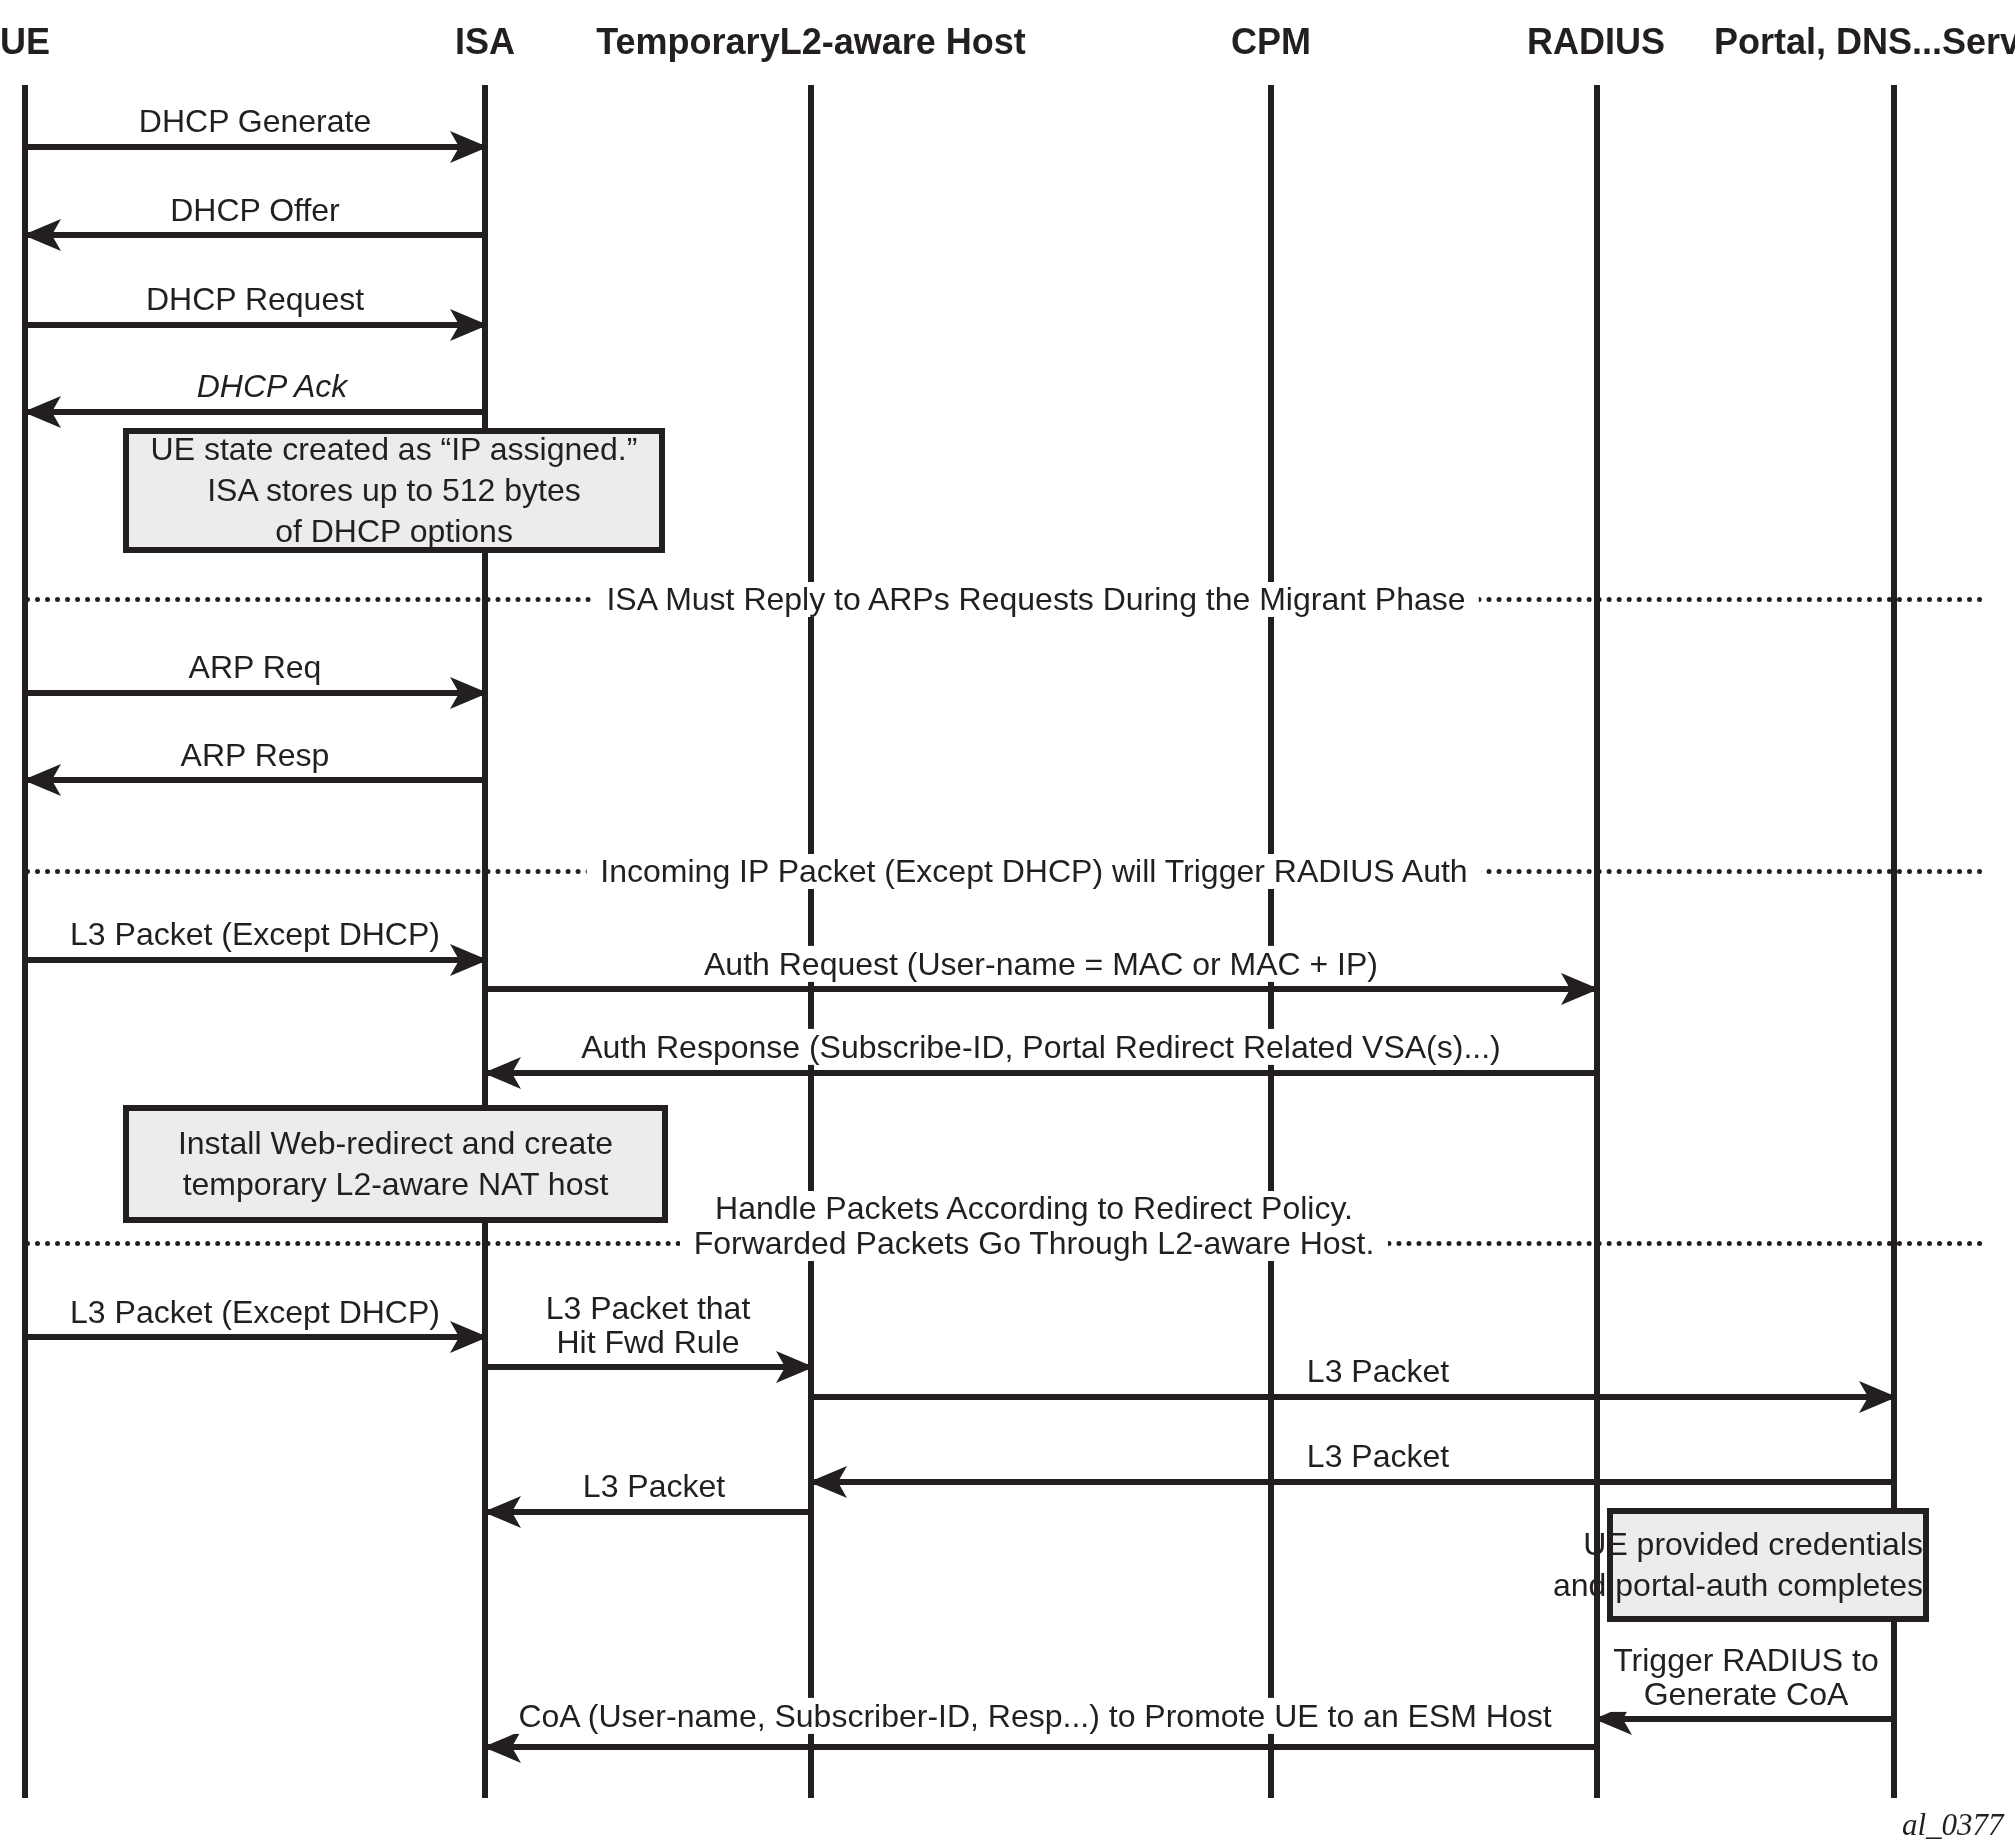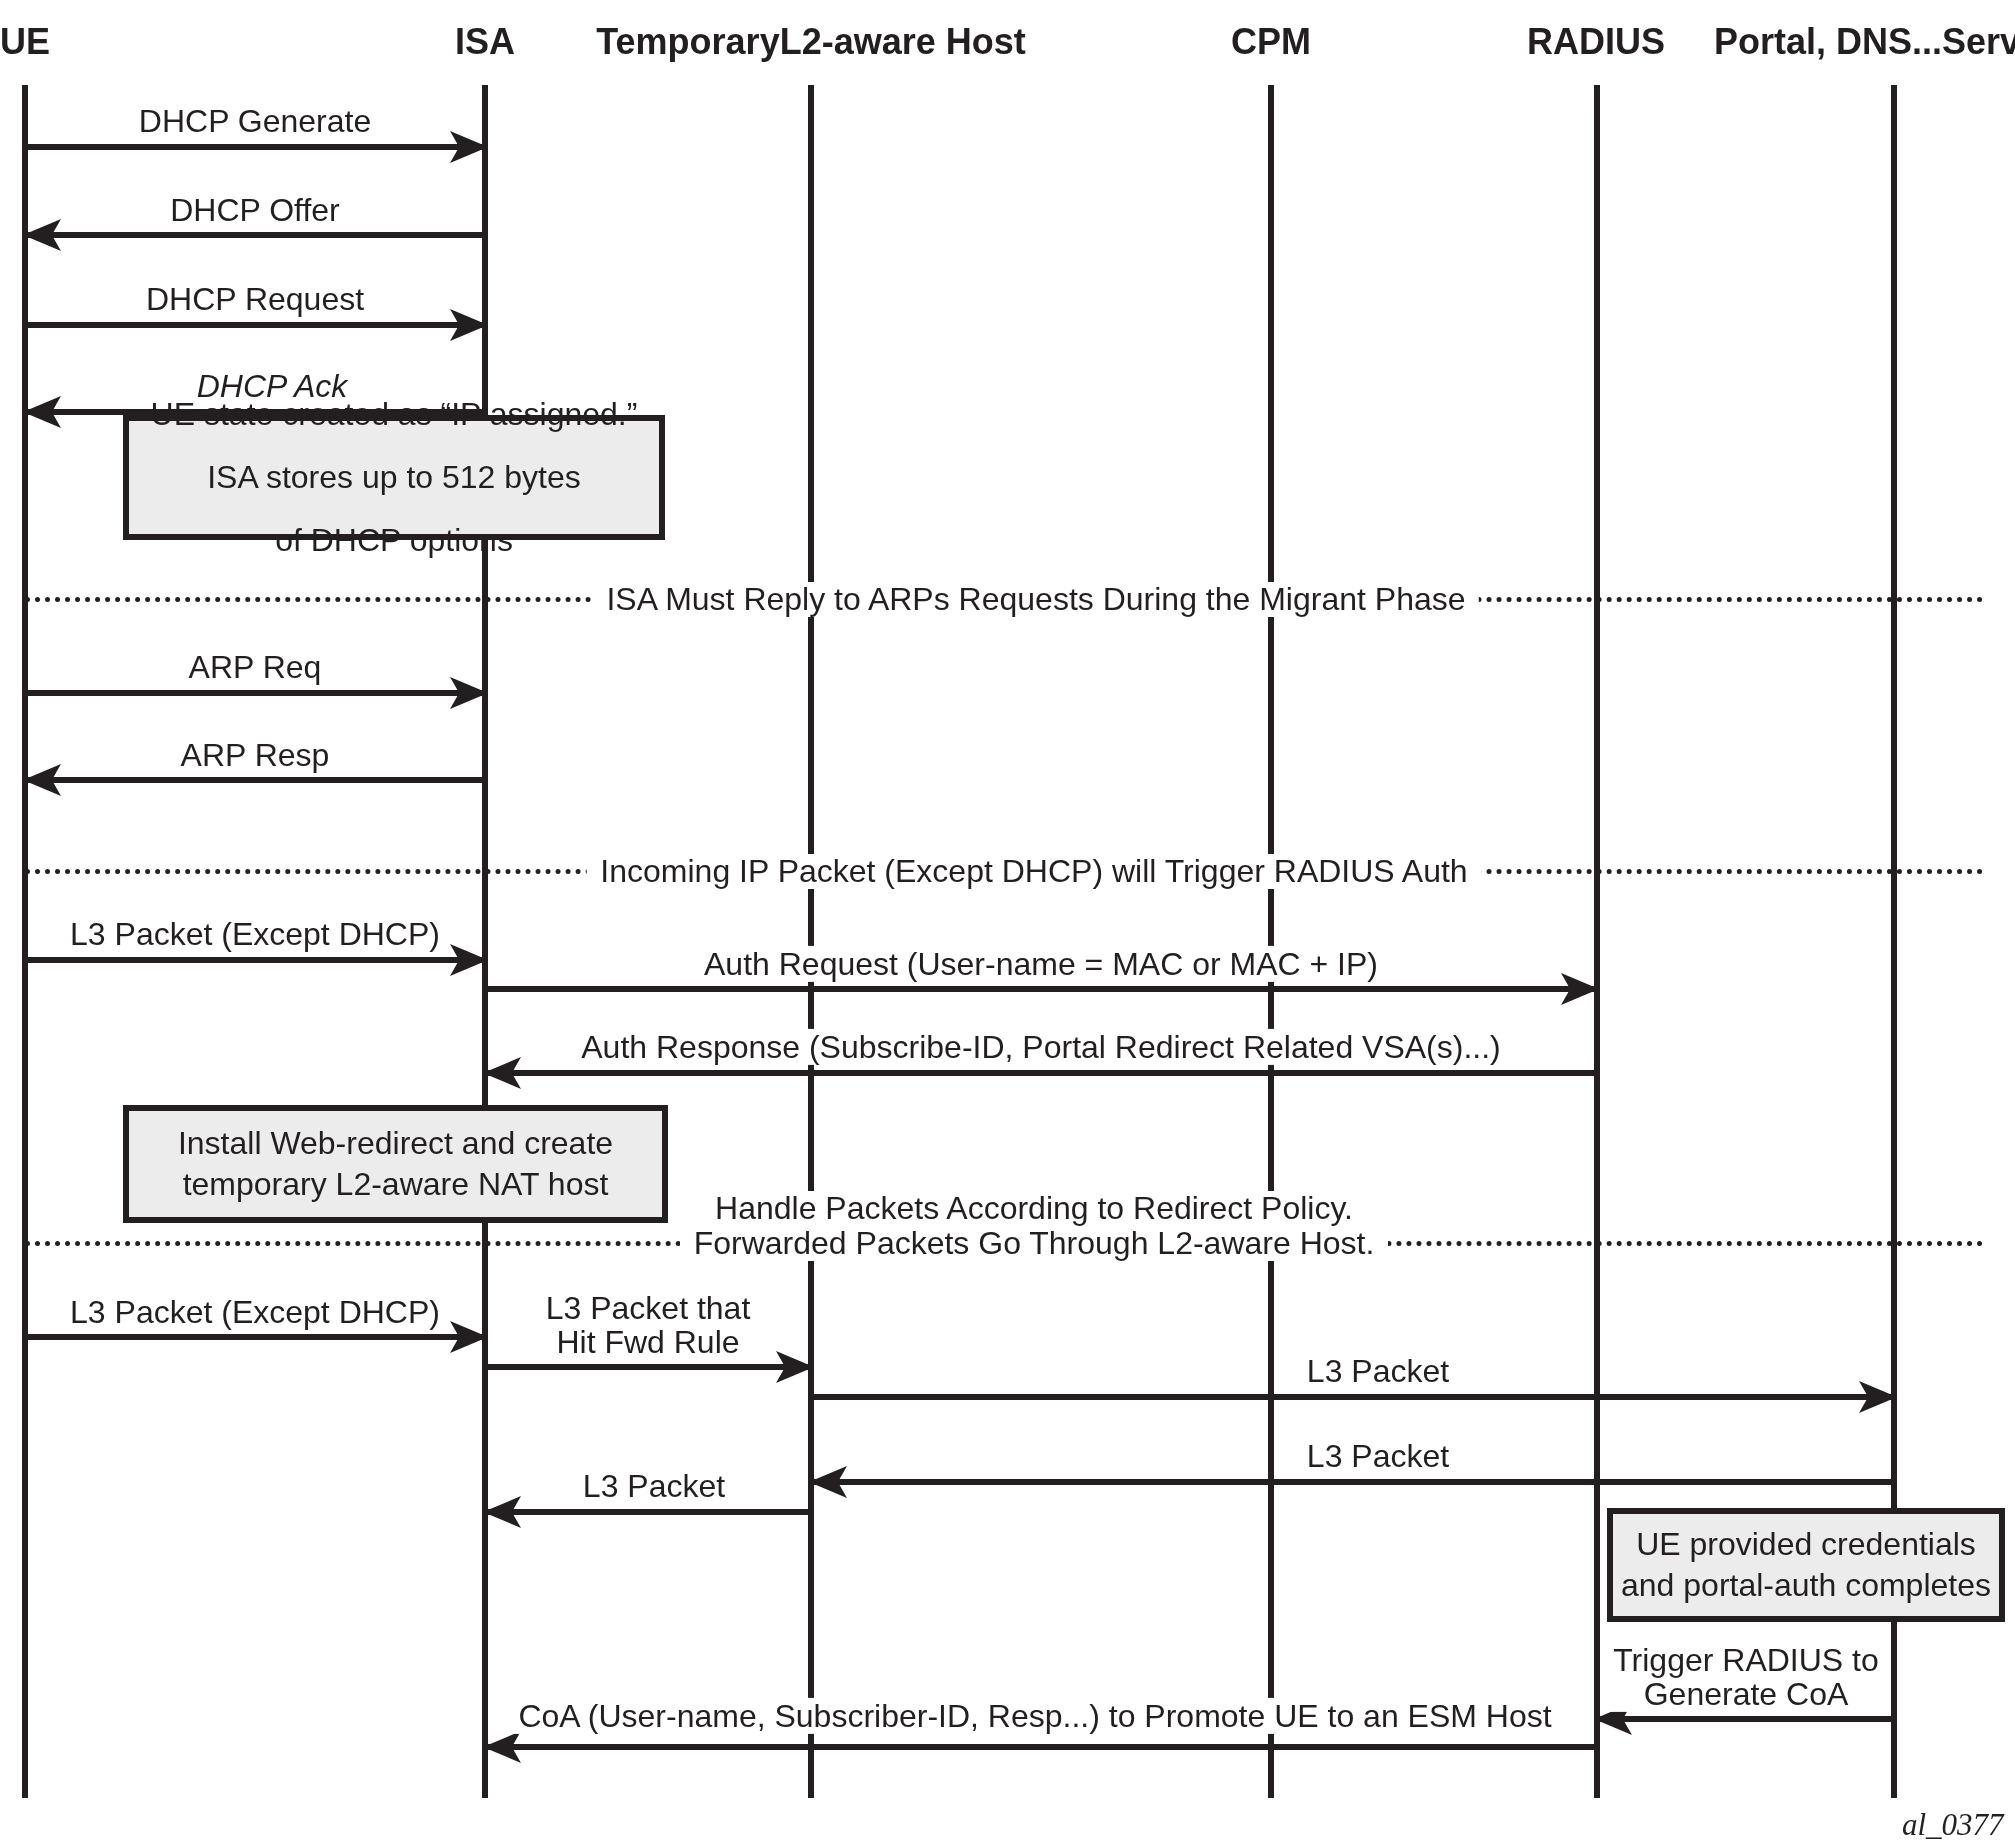--- a/index.html
+++ b/index.html
@@ -184,30 +184,30 @@
     <div class="msg-label" style="left: 654px; top: 1486px;">
       <div>L3 Packet</div>
     </div>
     <div class="msg-label" style="left: 1746px; top: 1677px;">
       <div>Trigger RADIUS to</div>
       <div>Generate CoA</div>
     </div>
     <div class="msg-label" style="left: 1035px; top: 1716px;">
       <div>CoA (User-name, Subscriber-ID, Resp...) to Promote UE to an ESM Host</div>
     </div>
-    <div class="note" style="left: 123px; top: 415px; width: 542px; height: 125px; gap: 22px;">
+    <div class="note" style="left: 123px; top: 428px; width: 542px; height: 125px;">
       <div>UE state created as “IP assigned.”</div>
       <div>ISA stores up to 512 bytes</div>
       <div>of DHCP options</div>
     </div>
     <div class="note" style="left: 123px; top: 1105px; width: 545px; height: 118px;">
       <div>Install Web-redirect and create</div>
       <div>temporary L2-aware NAT host</div>
     </div>
-    <div class="note" style="left: 1607px; top: 1508px; width: 398px; height: 114px;">
+    <div class="note" style="left: 1607px; top: 1508px; width: 322px; height: 114px; align-items: flex-end;">
       <div>UE provided credentials</div>
       <div>and portal-auth completes</div>
     </div>
     <div class="sep-line" style="left: 25px; width: 1959px; top: 597px;"></div>
     <div class="sep-label" style="left: 1036px; top: 582px;">
       <div>ISA Must Reply to ARPs Requests During the Migrant Phase</div>
     </div>
     <div class="sep-line" style="left: 25px; width: 1959px; top: 869px;"></div>
     <div class="sep-label" style="left: 1034px; top: 854px;">
       <div>Incoming IP Packet (Except DHCP) will Trigger RADIUS Auth</div>

